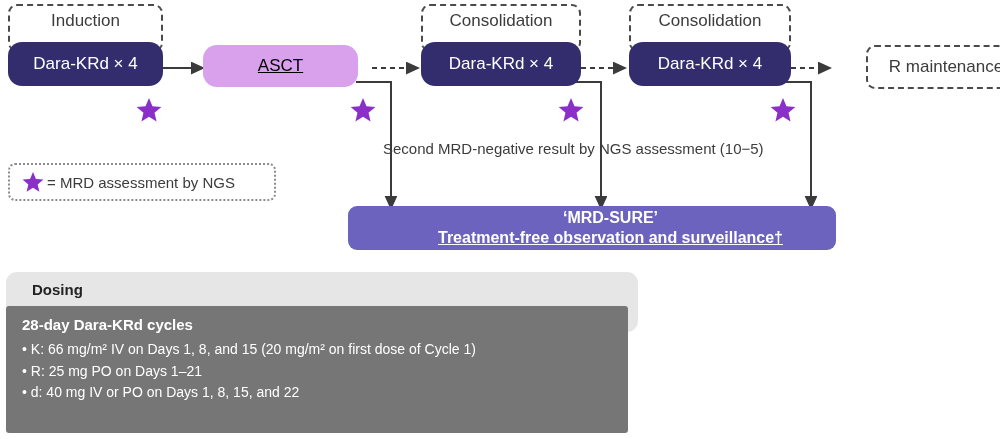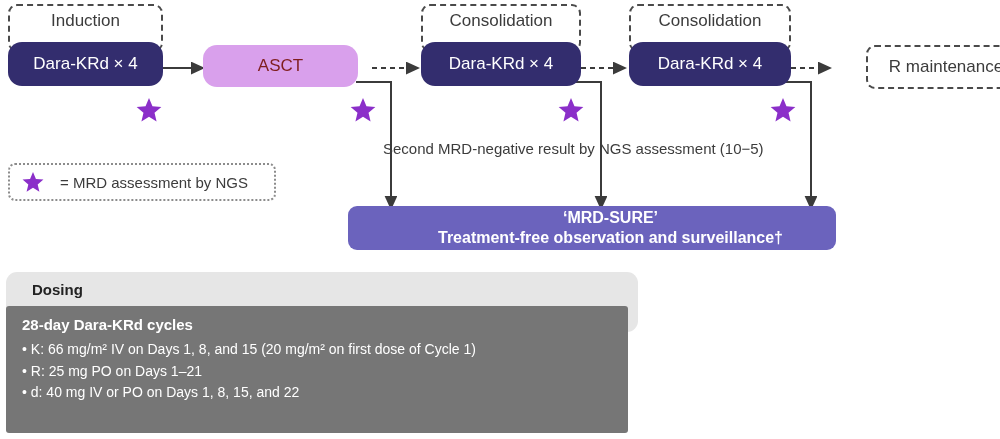--- a/index.html
+++ b/index.html
@@ -23,45 +23,45 @@
   }
   
   .tx-box{
     position:absolute;box-sizing:border-box;
     border-radius:14px;
     display:flex;align-items:center;justify-content:center;
     font-size:17px;color:#ffffff;
     z-index:3;
   }
   .tx-navy{background:#332d6e;}
-  .tx-orchid{background:#d9a0ec;color:#7f1d1d;}
+  .tx-orchid{background:#d9a0ec;color:#000000;text-decoration:underline;}
 
   
   .dashed-box{
     position:absolute;box-sizing:border-box;
     border:2px dashed #4a4a4a;border-radius:9px;background:#fff;
     display:flex;align-items:center;justify-content:center;
     font-size:17px;color:#3c3c3c;z-index:3;
   }
 
   
   .sure-box{
     position:absolute;box-sizing:border-box;border-radius:9px;
     background:#6b63bd;color:#ffffff;
     display:flex;flex-direction:column;align-items:center;justify-content:center;
     z-index:3;line-height:1.22;padding-left:37px;
   }
   .sure-l1{font-size:16px;font-weight:bold;}
-  .sure-l2{font-size:16px;font-weight:bold;}
+  .sure-l2{font-size:16px;font-weight:bold;text-decoration:underline;}
 
   
   .legend{
     position:absolute;box-sizing:border-box;
     border:2px dotted #8c8c8c;border-radius:7px;background:#fff;
-    display:flex;align-items:center;gap:16px;padding:0 12px;
+    display:flex;align-items:center;gap:3px;padding:0 12px;
     font-size:15px;color:#3c3c3c;z-index:3;
   }
 
   
   .star{position:absolute;z-index:4;}
 
   
   .dose-head{
     position:absolute;box-sizing:border-box;
     background:#e6e6e6;border-radius:11px;

